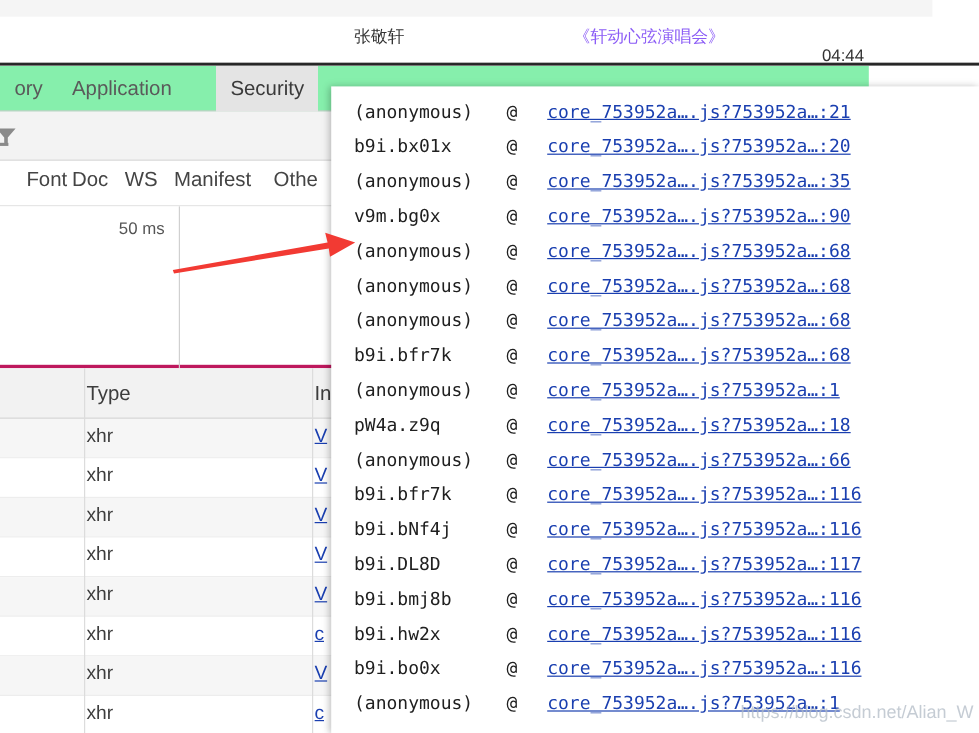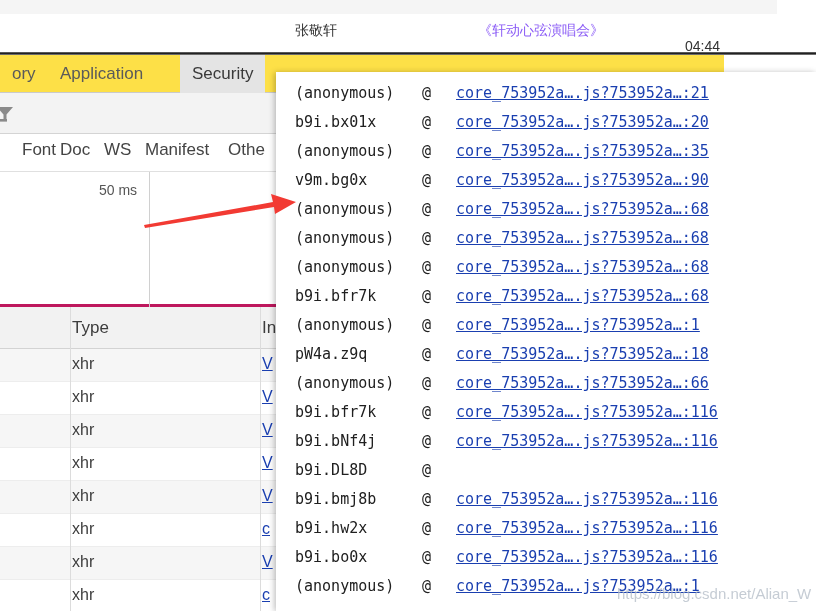--- a/index.html
+++ b/index.html
@@ -50,21 +50,21 @@
   .divider-dark {
     position: absolute; left: 0; top: 52px;
     width: 816px; height: 3px;
     background: linear-gradient(to bottom,#8e8e8e 0%,#1b1b1b 35%,#2a2a2a 70%,#bdbdbd 100%);
   }
 
   
   .tabstrip {
     position: absolute; left: 0; top: 55px;
     width: 724px; height: 38px;
-    background: #fde047;
+    background: #86efac;
     border-bottom: 1px solid #cacaca;
   }
   .tab {
     position: absolute; top: 0; height: 38px;
     display: flex; align-items: center;
     font-size: 17px; color: #5a5a5a;
     padding: 0 12px;
     white-space: nowrap;
   }
   .tab.selected {
@@ -350,20 +350,21 @@
         <span class="src-link">core_753952a….js?753952a…:116</span>
       </div>
       <div class="stack-row" style="top: 356px;">
         <span class="fn-name">b9i.bNf4j</span>
         <span class="at-sign">@</span>
         <span class="src-link">core_753952a….js?753952a…:116</span>
       </div>
       <div class="stack-row" style="top: 385px;">
         <span class="fn-name">b9i.DL8D</span>
         <span class="at-sign">@</span>
+        <span class="src-link">core_753952a….js?753952a…:117</span>
       </div>
       <div class="stack-row" style="top: 414px;">
         <span class="fn-name">b9i.bmj8b</span>
         <span class="at-sign">@</span>
         <span class="src-link">core_753952a….js?753952a…:116</span>
       </div>
       <div class="stack-row" style="top: 443px;">
         <span class="fn-name">b9i.hw2x</span>
         <span class="at-sign">@</span>
         <span class="src-link">core_753952a….js?753952a…:116</span>

